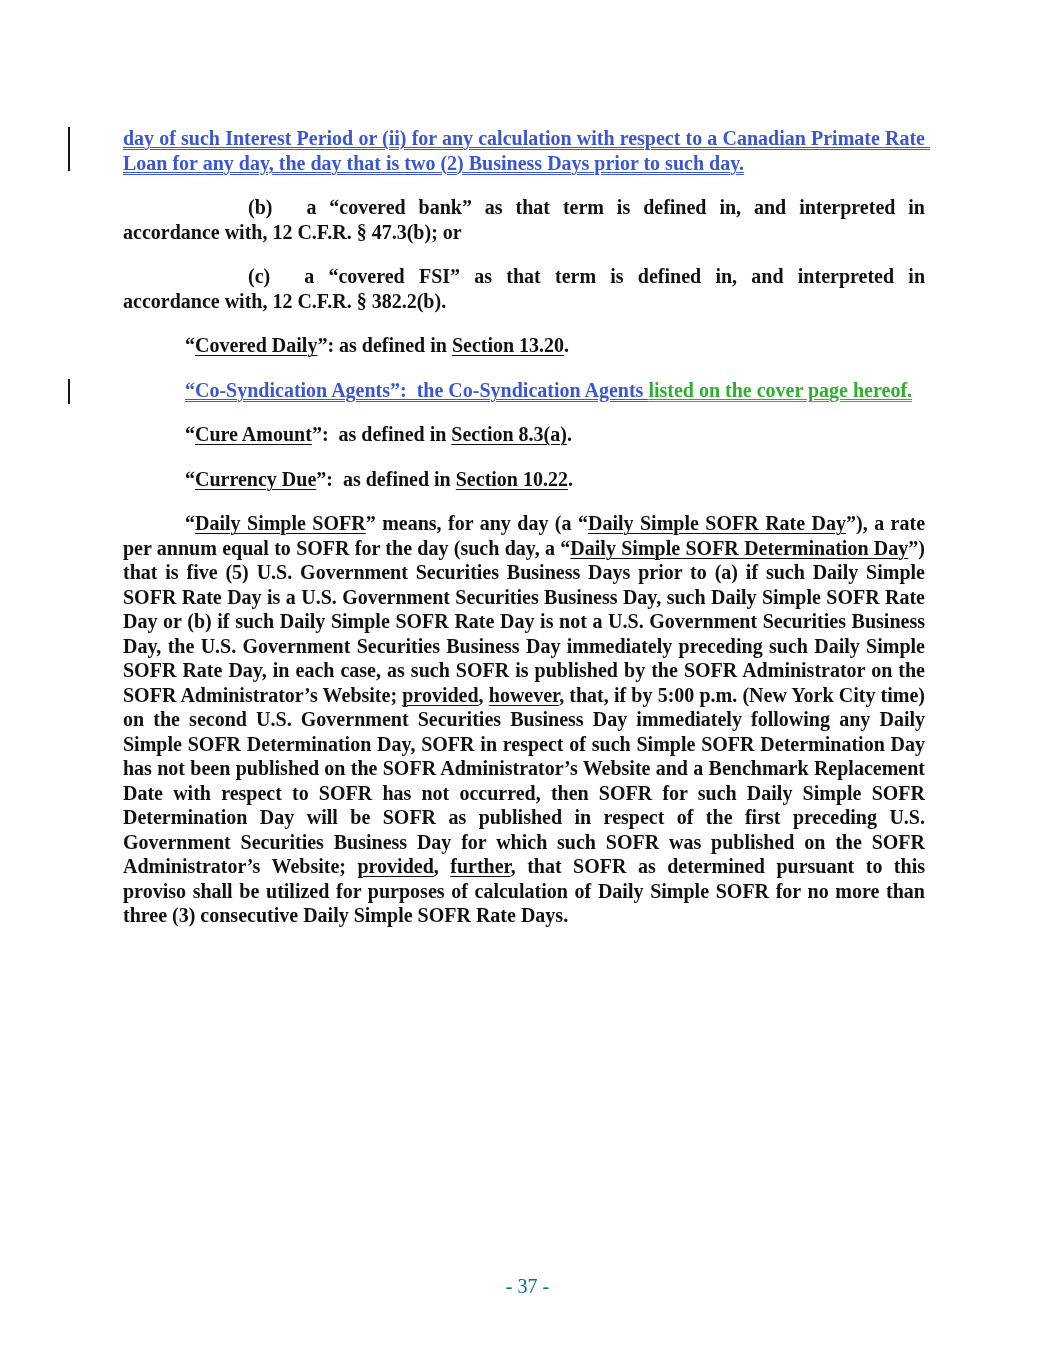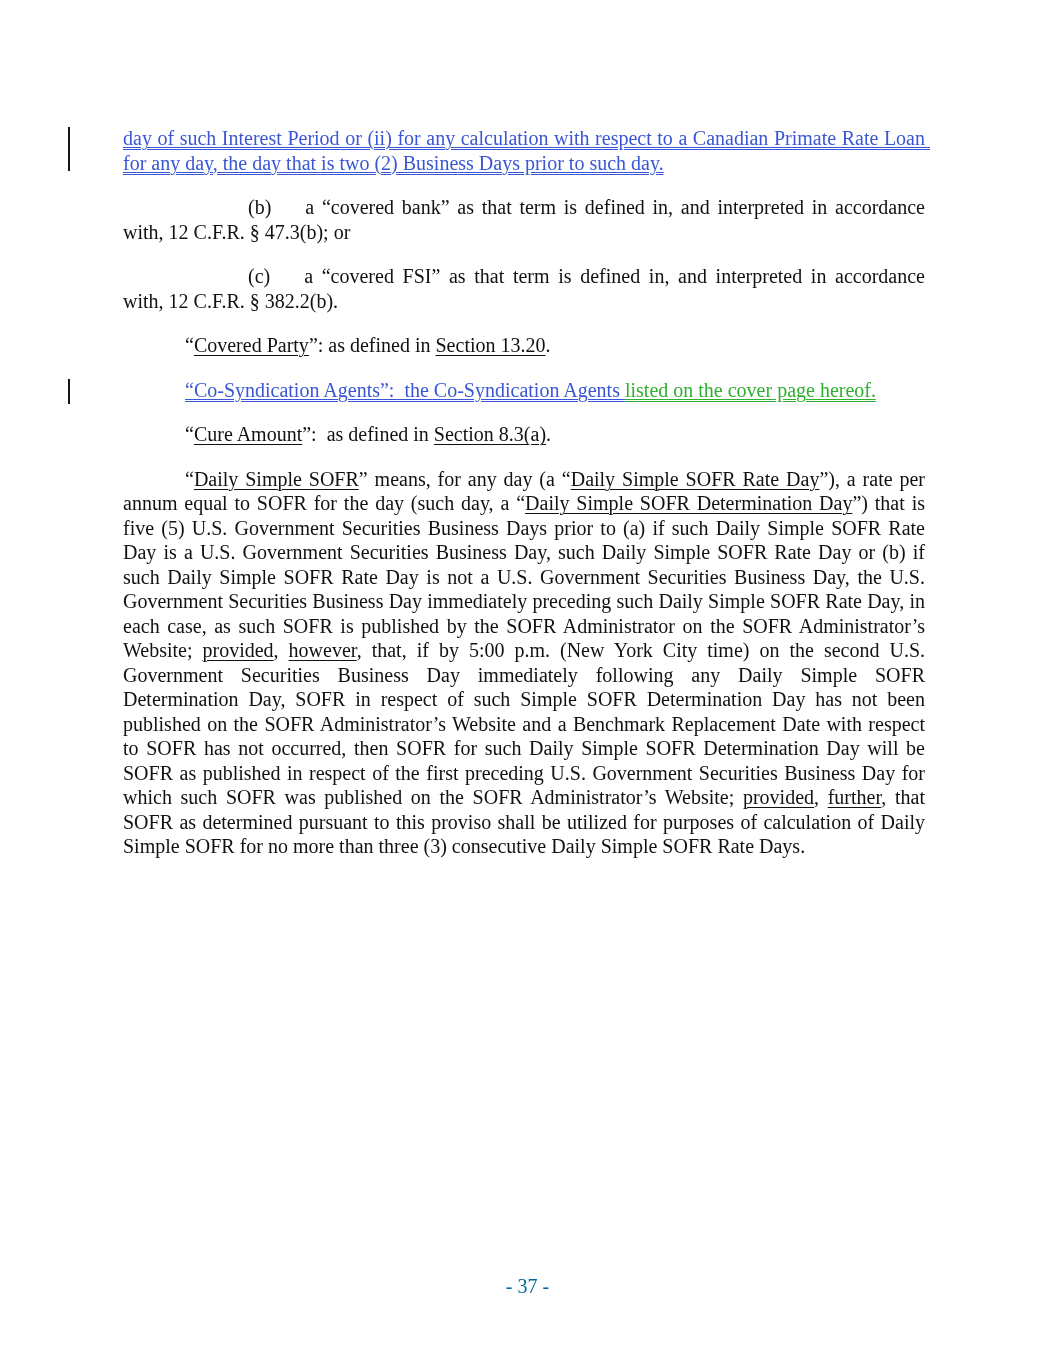--- a/index.html
+++ b/index.html
@@ -18,20 +18,21 @@
   .content {
     position: absolute;
     left: 123px;
     top: 126px;
     width: 803px;
   }
   .para {
     margin: 0 1px 20px 0;
     text-align: justify;
     position: relative;
+    font-weight: bold;
   }
   .para.flush   { text-indent: 0; }
   .para.indent  { text-indent: 62px; }
   .para.indent2 { text-indent: 125px; }
   
   .para.changed::before {
     content: "";
     position: absolute;
     left: -55px;
     top: 1px;
@@ -77,19 +78,20 @@
   }
 </style>
 </head>
 <body>
 
 <div class="page">
   <div class="content" id="doc-content">
       <p class="para flush changed"><span class="run ins-blue">day of such Interest Period or (ii) for any calculation with respect to a Canadian Primate Rate Loan for any day, the day that is two (2) Business Days prior to such day.</span></p>
       <p class="para indent2"><span class="run">(b)</span><span class="gap"></span><span class="run">a “covered bank” as that term is defined in, and interpreted in accordance with, 12 C.F.R. § 47.3(b); or</span></p>
       <p class="para indent2"><span class="run">(c)</span><span class="gap"></span><span class="run">a “covered FSI” as that term is defined in, and interpreted in accordance with, 12 C.F.R. § 382.2(b).</span></p>
-      <p class="para indent"><span class="run">“</span><span class="run u">Covered Party</span><span class="run">”: as defined in </span><span class="run u">Section 13.20</span><span class="run">.</span></p>
+      <p class="para indent"><span class="run">“</span><span class="run u">Covered Daily</span><span class="run">”: as defined in </span><span class="run u">Section 13.20</span><span class="run">.</span></p>
       <p class="para indent oneline changed"><span class="run ins-blue">“Co-Syndication Agents”:&nbsp; the Co-Syndication Agents </span><span class="run ins-green">listed on the cover page hereof.</span></p>
       <p class="para indent"><span class="run">“</span><span class="run u">Cure Amount</span><span class="run">”:&nbsp; as defined in </span><span class="run u">Section 8.3(a)</span><span class="run">.</span></p>
+      <p class="para indent"><span class="run">“</span><span class="run u">Currency Due</span><span class="run">”:&nbsp; as defined in </span><span class="run u">Section 10.22</span><span class="run">.</span></p>
       <p class="para indent"><span class="run">“</span><span class="run u">Daily Simple SOFR</span><span class="run">” means, for any day (a “</span><span class="run u">Daily Simple SOFR Rate Day</span><span class="run">”), a rate per annum equal to SOFR for the day (such day, a “</span><span class="run u">Daily Simple SOFR Determination Day</span><span class="run">”) that is five (5) U.S. Government Securities Business Days prior to (a) if such Daily Simple SOFR Rate Day is a U.S. Government Securities Business Day, such Daily Simple SOFR Rate Day or (b) if such Daily Simple SOFR Rate Day is not a U.S. Government Securities Business Day, the U.S. Government Securities Business Day immediately preceding such Daily Simple SOFR Rate Day, in each case, as such SOFR is published by the SOFR Administrator on the SOFR Administrator’s Website; </span><span class="run u">provided</span><span class="run">, </span><span class="run u">however</span><span class="run">, that, if by 5:00 p.m. (New York City time) on the second U.S. Government Securities Business Day immediately following any Daily Simple SOFR Determination Day, SOFR in respect of such Simple SOFR Determination Day has not been published on the SOFR Administrator’s Website and a Benchmark Replacement Date with respect to SOFR has not occurred, then SOFR for such Daily Simple SOFR Determination Day will be SOFR as published in respect of the first preceding U.S. Government Securities Business Day for which such SOFR was published on the SOFR Administrator’s Website; </span><span class="run u">provided</span><span class="run">, </span><span class="run u">further</span><span class="run">, that SOFR as determined pursuant to this proviso shall be utilized for purposes of calculation of Daily Simple SOFR for no more than three (3) consecutive Daily Simple SOFR Rate Days.</span></p>
     </div>
   <div class="footer">- 37 -</div>
 </div>
 
 </body></html>

